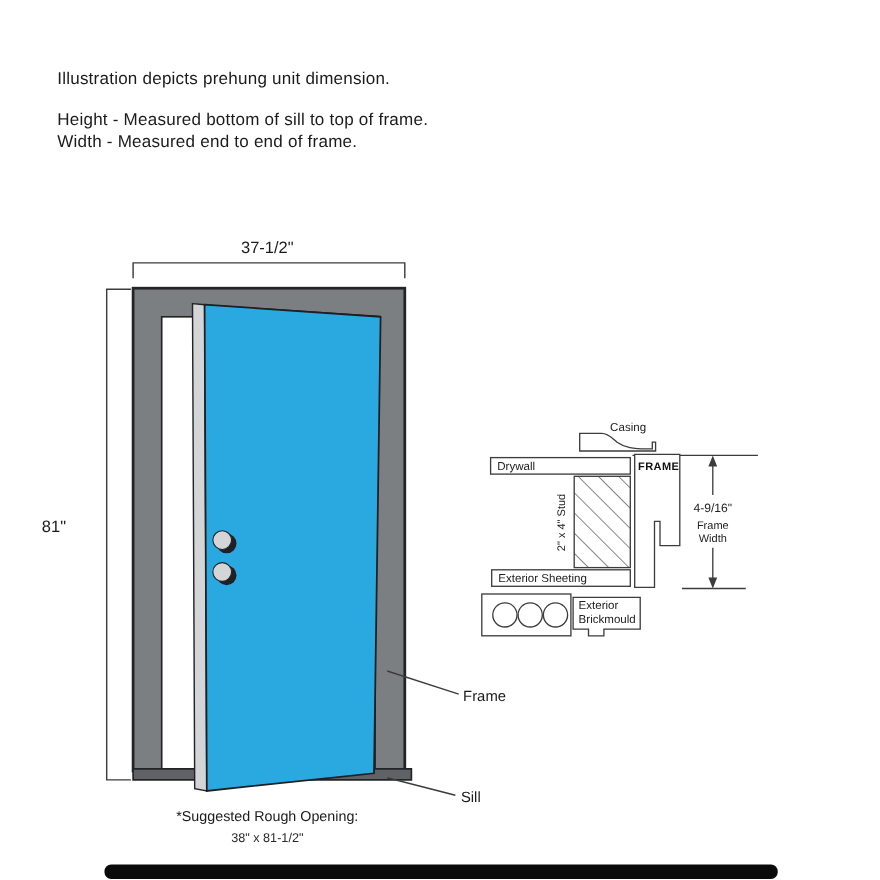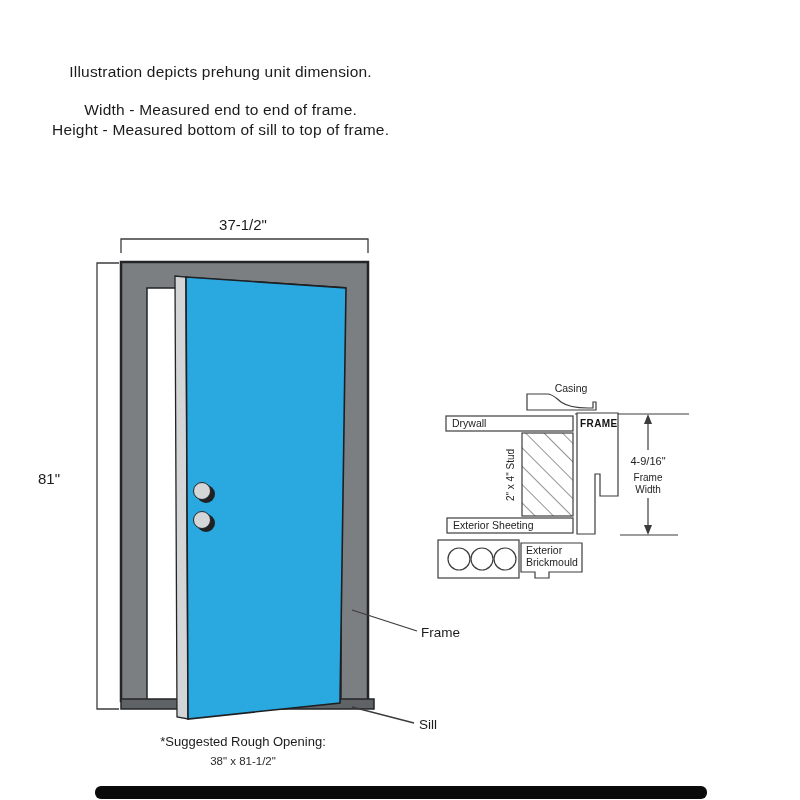--- a/index.html
+++ b/index.html
@@ -1,18 +1,18 @@
 <!DOCTYPE html>
 <html><head>
 <meta charset="utf-8">
 <style>
   html,body{margin:0;padding:0;background:#ffffff;}
   .canvas{
     position:relative;width:800px;height:800px;background:#ffffff;overflow:hidden;
-    font-family:"Liberation Sans", sans-serif;color:#1b1b1b;text-align:center;
+    font-family:"Liberation Sans", sans-serif;color:#1b1b1b;
   }
   .intro{position:absolute;left:52px;top:62px;font-size:15.5px;letter-spacing:.2px;line-height:20px;}
   .intro .lead{margin-bottom:18px;}
   .diagram-svg{position:absolute;left:0;top:0;}
   .dim-text{font-size:15px;fill:#1b1b1b;}
   .callout-text{font-size:13.5px;fill:#1b1b1b;}
   .caption1{font-size:13px;fill:#1b1b1b;}
   .caption2{font-size:11.5px;fill:#2a2a2a;}
   .xs-label{font-size:10.5px;fill:#222;}
   .xs-label-b{font-size:10px;font-weight:bold;fill:#111;letter-spacing:.4px;}
@@ -22,22 +22,22 @@
   .xs-ln{stroke:#3c3c3c;stroke-width:1.2;fill:#ffffff;}
   .progress-bar{position:absolute;left:95px;top:786px;width:612px;height:13px;background:#0a0a0a;border-radius:6px;}
 </style>
 </head>
 <body>
 
 <div class="canvas">
 
   <div class="intro">
     <div class="lead">Illustration depicts prehung unit dimension.</div>
+    <div>Height - Measured bottom of sill to top of frame.</div>
     <div>Width - Measured end to end of frame.</div>
-    <div>Height - Measured bottom of sill to top of frame.</div>
   </div>
 
   <svg class="diagram-svg" width="800" height="800" viewBox="0 0 800 800">
     <defs>
       <pattern id="hatch" width="13" height="13" patternUnits="userSpaceOnUse" patternTransform="rotate(-45)">
         <line x1="0" y1="0" x2="0" y2="13" stroke="#3c3c3c" stroke-width="1.1"></line>
       </pattern>
     </defs>
 
     <path class="ln" d="M121 253 L121 239 L368 239 L368 253"></path>

